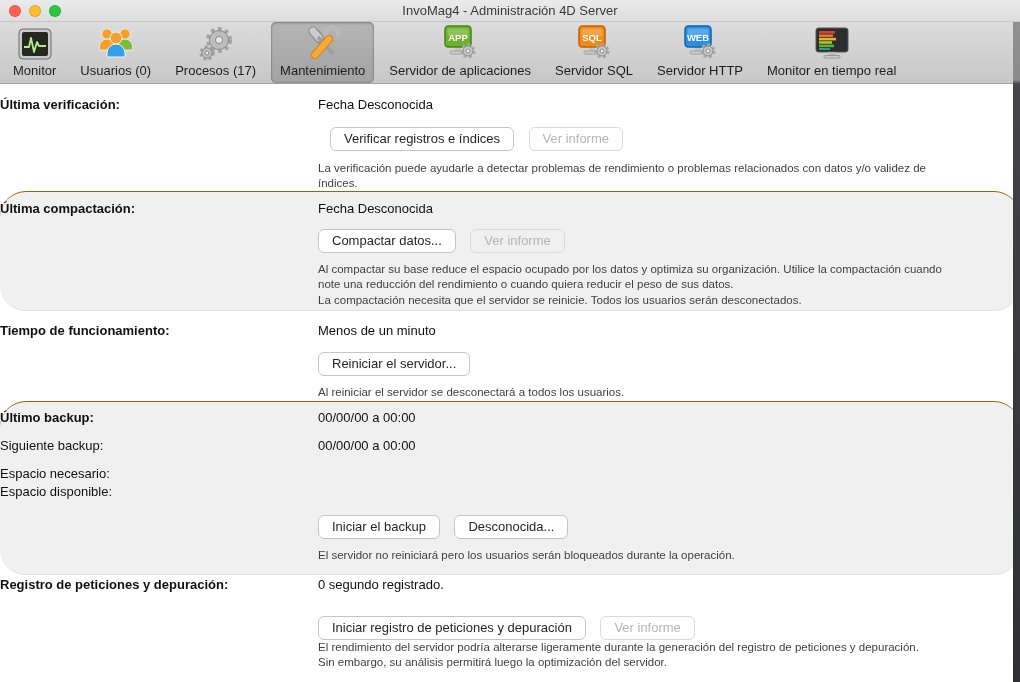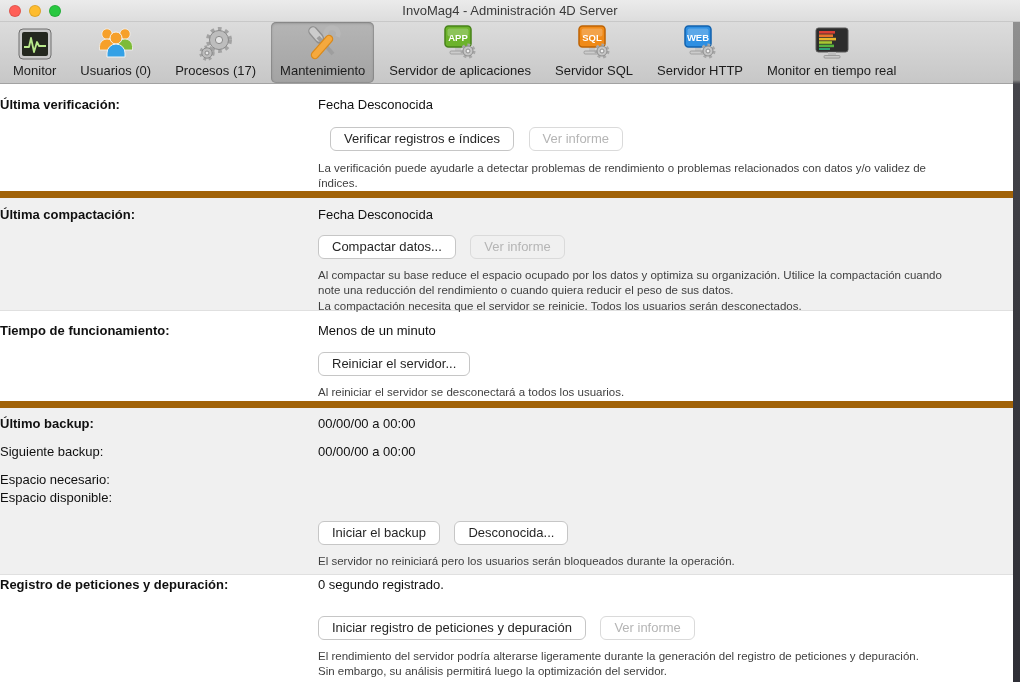--- a/index.html
+++ b/index.html
@@ -30,21 +30,21 @@
   .tool-item.selected {
     background:linear-gradient(#b5b5b5,#a3a3a3);
     box-shadow:inset 0 1px 3px rgba(0,0,0,.28), inset 0 0 0 1px rgba(0,0,0,.08);
   }
   .tool-icon { height:38px; display:flex; align-items:center; justify-content:flex-start; margin-bottom:1px; }
   .tool-label { white-space:nowrap; }
 
   
   .content { position:relative; height:598px; }
   .section { width:100%; }
-  .sec-gray { background:#f0f0f0; border-top:7px solid #a16207; border-bottom:1px solid #e0e0e0; }
+  .sec-gray { background:#f0f0f0; border-top:1px solid #a16207; border-bottom:1px solid #e0e0e0;border-radius:26px; }
   .row { display:flex; gap:8px; font-size:13px; color:#101010; line-height:15px; }
   .row-label { width:310px; flex:none; }
   .row-label.bold { font-weight:bold; }
   .btn-row { margin-left:318px; }
   .btn {
     font-family:"Liberation Sans", sans-serif;
     display:inline-block; font-size:13px; line-height:16px; padding:3px 13px;
     background:#ffffff; color:#262626; border:1px solid #c6c6c6; border-radius:6px;
     margin-right:10px; cursor:default;
   }
@@ -58,21 +58,21 @@
   .s1 { height:107px; padding-top:13px; }
   .s1 .btn-row { margin-top:15px;padding-left:12px; } .s1 .desc { margin-top:10px; }
   .s2 { height:120px; padding-top:9px; }
   .s2 .btn-row { margin-top:13px; } .s2 .desc { margin-top:9px; }
   .s3 { height:90px;  padding-top:12px; }
   .s3 .btn-row { margin-top:14px; } .s3 .desc { margin-top:9px; }
   .s4 { height:174px; padding-top:8px; }
   .s4 .row.gap-lg { margin-top:13px; } .s4 .row.gap-sm { margin-top:3px; }
   .s4 .btn-row { margin-top:16px; } .s4 .desc { margin-top:9px; }
   .s5 { height:104px; padding-top:2px; }
-  .s5 .btn-row { margin-top:24px; } .s5 .desc { margin-top:9px; }
+  .s5 .btn-row { margin-top:24px; } .s5 .desc { }
 
   
   .right-edge {
     position:absolute; top:22px; right:0; bottom:0; width:7px; z-index:5;
     background:linear-gradient(180deg,#909090 0px,#8a8a8a 58px,#45454b 62px,#3a3a40 40%,#2f2f36 100%);
   }
   svg text { font-family:"Liberation Sans", sans-serif; }
 </style>
 </head>
 <body>

